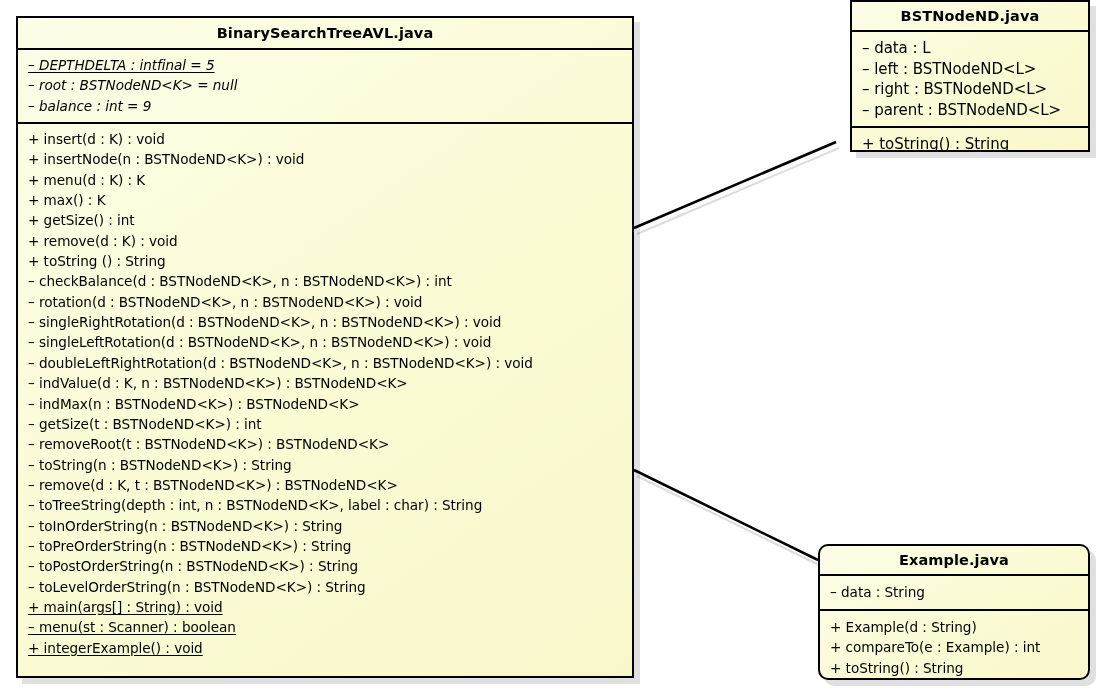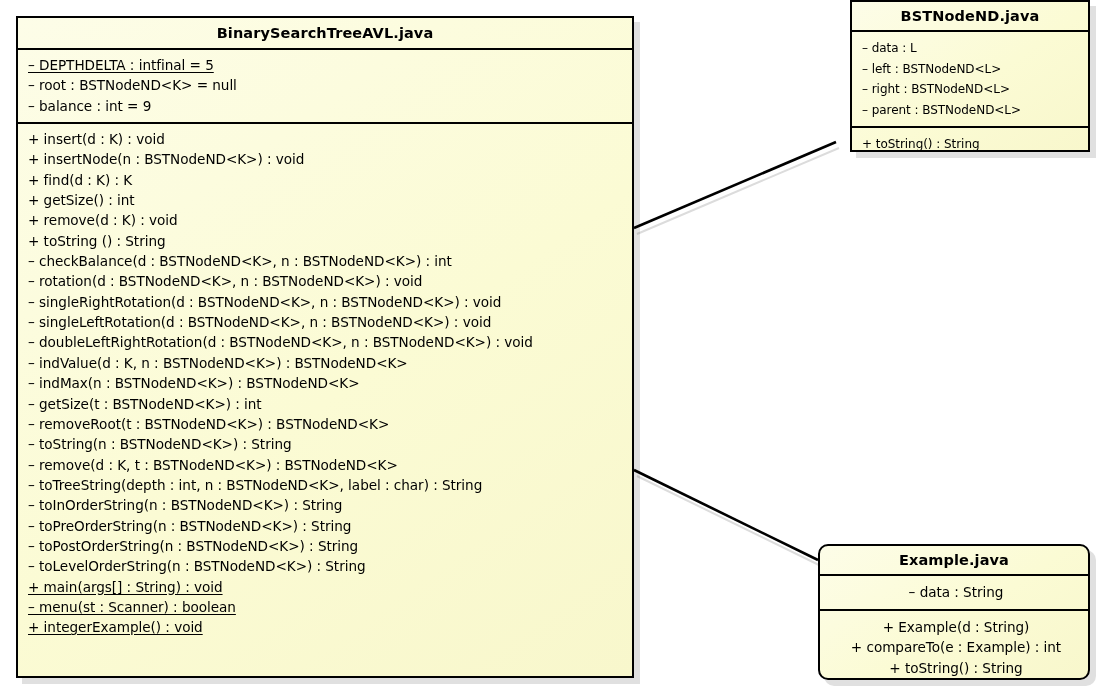--- a/index.html
+++ b/index.html
@@ -63,26 +63,26 @@
   .uml-member.static {
     text-decoration: underline;
     text-underline-offset: 2px;
   }
   
   #class-main      { left: 16px;  top: 16px;  width: 618px; height: 662px; }
   #class-node      { left: 836px; top: 0;  width: 240px; height: 152px; margin-left: 14px; }
   #class-example   { left: 818px; top: 544px; width: 272px; height: 136px; border-radius: 10px; }
 
   #class-main .uml-title { font-size: 14.5px; padding-top: 7px; padding-bottom: 7px; }
-  #class-main .uml-compartment.attrs { padding: 5px 11px 6px 0; }
+  #class-main .uml-compartment.attrs { padding: 5px 11px 6px 0; font-style: italic; }
   #class-main .uml-compartment.ops { padding: 5px 0 4px 0; }
   #class-main .uml-member { line-height: 20.35px; font-size: 13.6px; }
 
-  #class-node .uml-member { line-height: 20.5px; font-size: 12px; }
-  #class-example .uml-member { line-height: 20.5px; font-size: 13.6px; text-align: center; }
+  #class-node .uml-member { line-height: 20.5px; font-size: 15px; }
+  #class-example .uml-member { line-height: 20.5px; font-size: 13.6px; }
 </style>
 </head>
 <body>
 
 <div id="canvas">
 
   <svg class="connectors" viewBox="0 0 1105 695" width="1105" height="695" aria-hidden="true">
 
     <line x1="637" y1="234" x2="839" y2="148" stroke="#dcdcdc" stroke-width="2"></line>
     <line x1="637" y1="476" x2="821" y2="566" stroke="#dcdcdc" stroke-width="2"></line>
@@ -94,21 +94,22 @@
   <div class="uml-class" id="class-main">
     <div class="uml-title">BinarySearchTreeAVL.java</div>
     <div class="uml-compartment attrs">
       <div class="uml-member static">– DEPTHDELTA : intfinal = 5</div>
       <div class="uml-member">– root : BSTNodeND&lt;K&gt; = null</div>
       <div class="uml-member">– balance : int = 9</div>
     </div>
     <div class="uml-compartment ops">
       <div class="uml-member">+ insert(d : K) : void</div>
       <div class="uml-member">+ insertNode(n : BSTNodeND&lt;K&gt;) : void</div>
-      <div class="uml-member">+ find(d : K) : K</div>
+      <div class="uml-member">+ menu(d : K) : K</div>
+      <div class="uml-member">+ max() : K</div>
       <div class="uml-member">+ getSize() : int</div>
       <div class="uml-member">+ remove(d : K) : void</div>
       <div class="uml-member">+ toString () : String</div>
       <div class="uml-member">– checkBalance(d : BSTNodeND&lt;K&gt;, n : BSTNodeND&lt;K&gt;) : int</div>
       <div class="uml-member">– rotation(d : BSTNodeND&lt;K&gt;, n : BSTNodeND&lt;K&gt;) : void</div>
       <div class="uml-member">– singleRightRotation(d : BSTNodeND&lt;K&gt;, n : BSTNodeND&lt;K&gt;) : void</div>
       <div class="uml-member">– singleLeftRotation(d : BSTNodeND&lt;K&gt;, n : BSTNodeND&lt;K&gt;) : void</div>
       <div class="uml-member">– doubleLeftRightRotation(d : BSTNodeND&lt;K&gt;, n : BSTNodeND&lt;K&gt;) : void</div>
       <div class="uml-member">– indValue(d : K, n : BSTNodeND&lt;K&gt;) : BSTNodeND&lt;K&gt;</div>
       <div class="uml-member">– indMax(n : BSTNodeND&lt;K&gt;) : BSTNodeND&lt;K&gt;</div>

